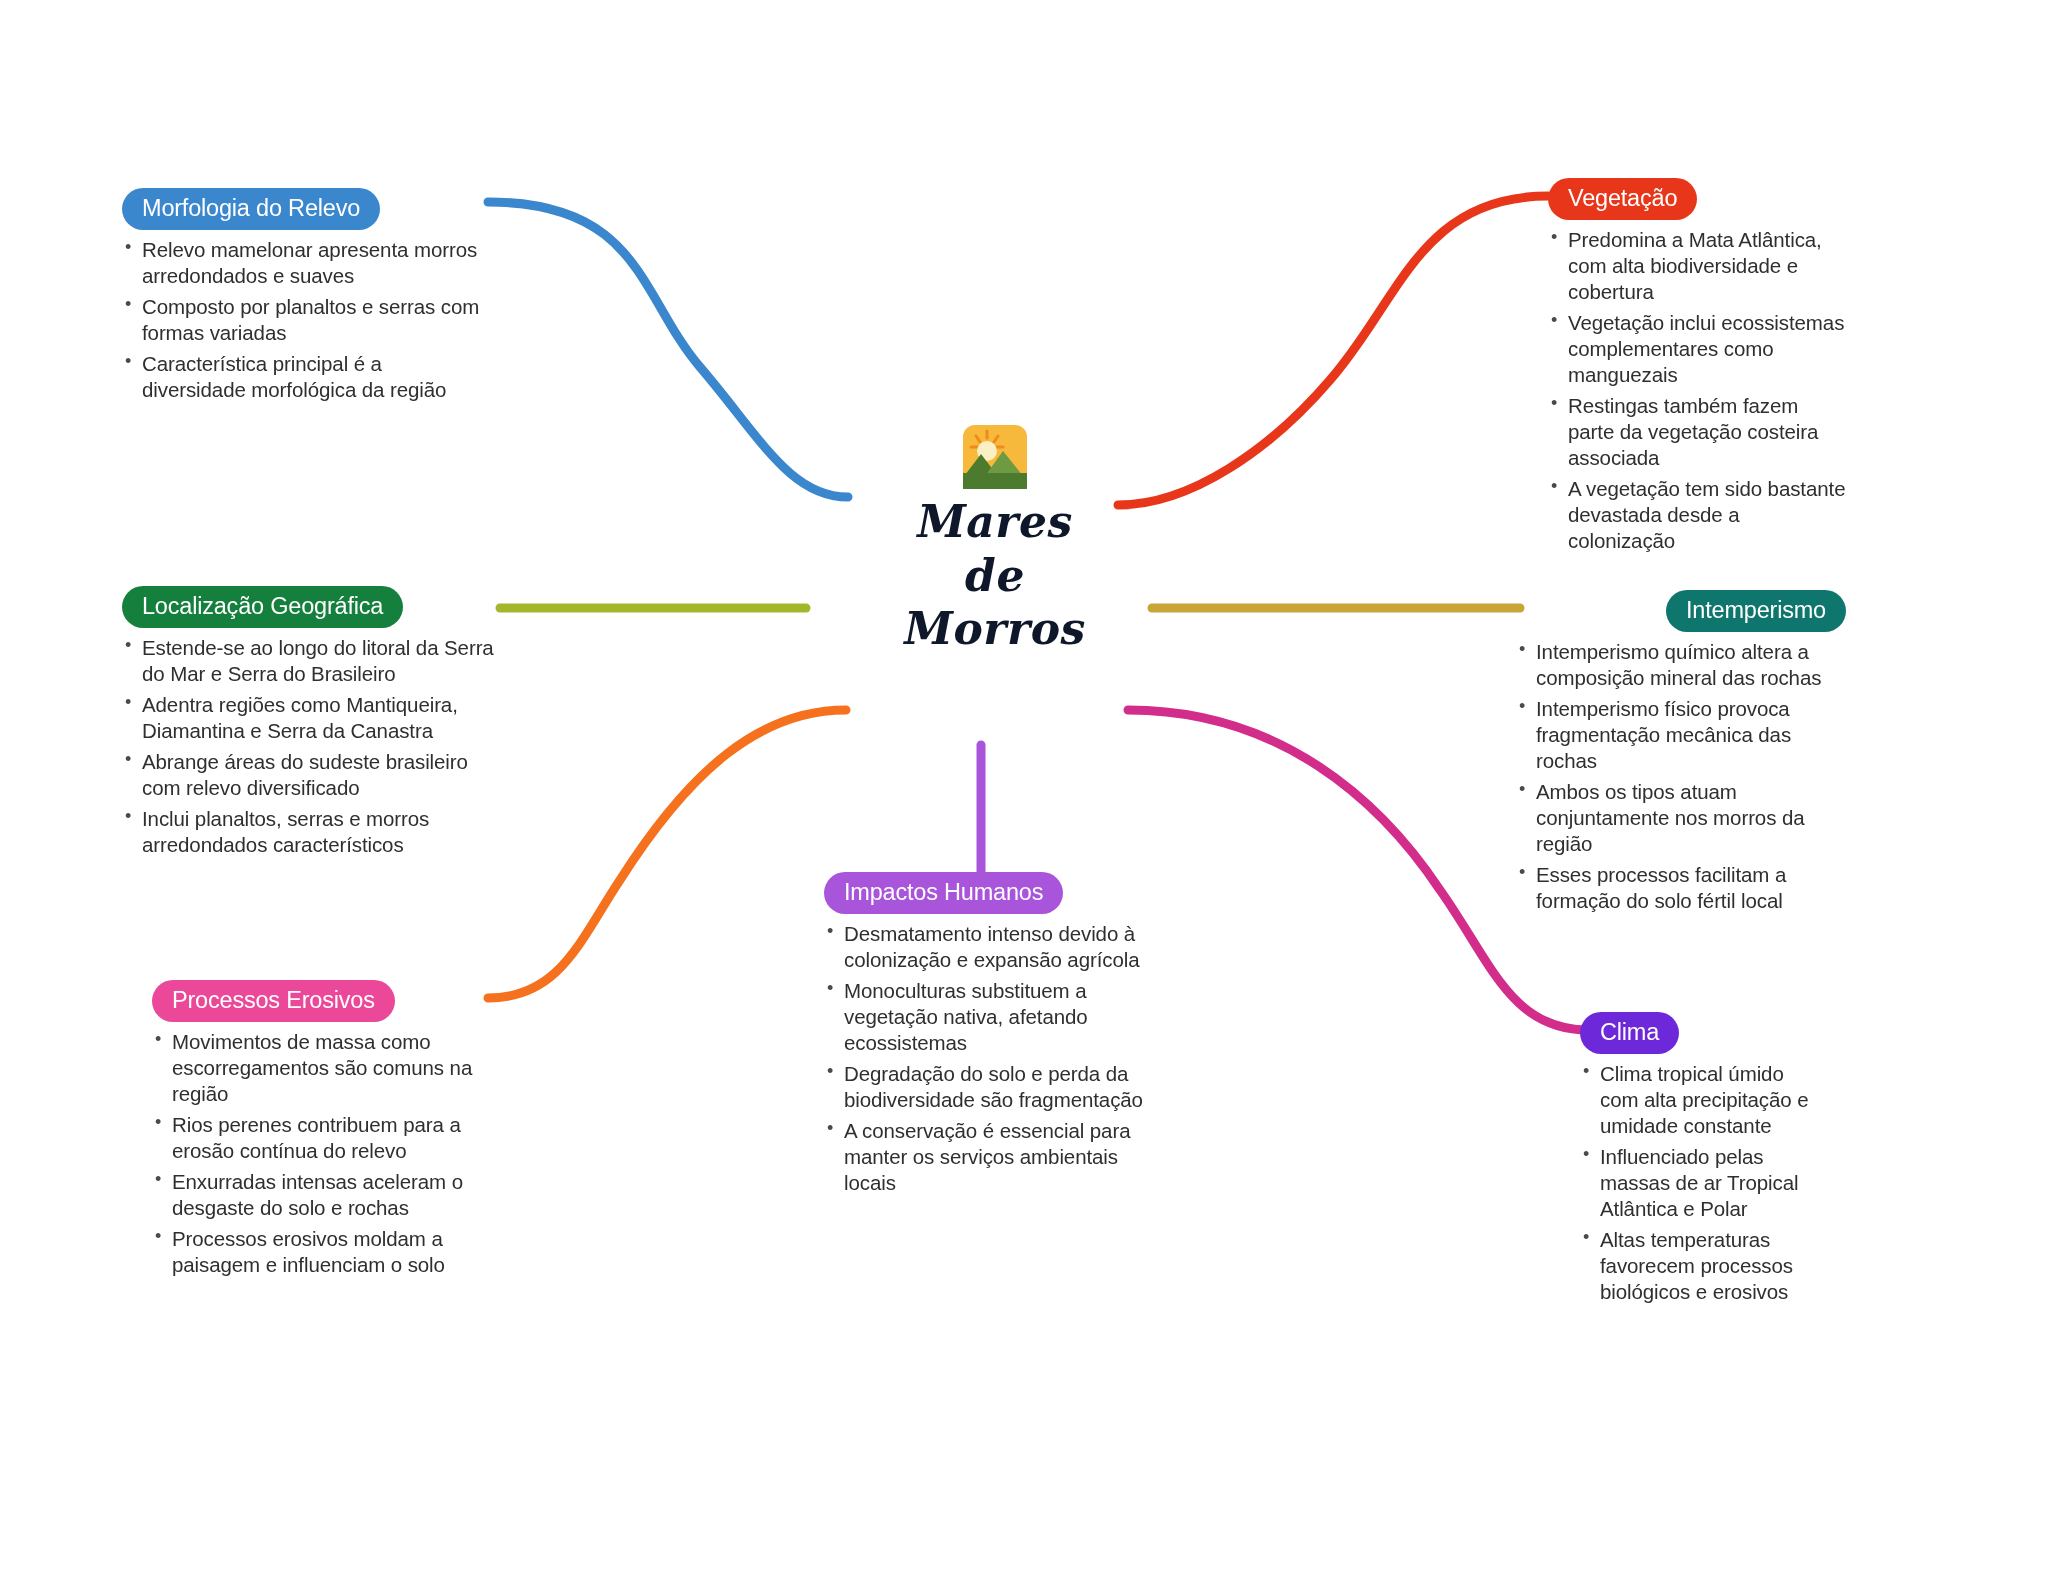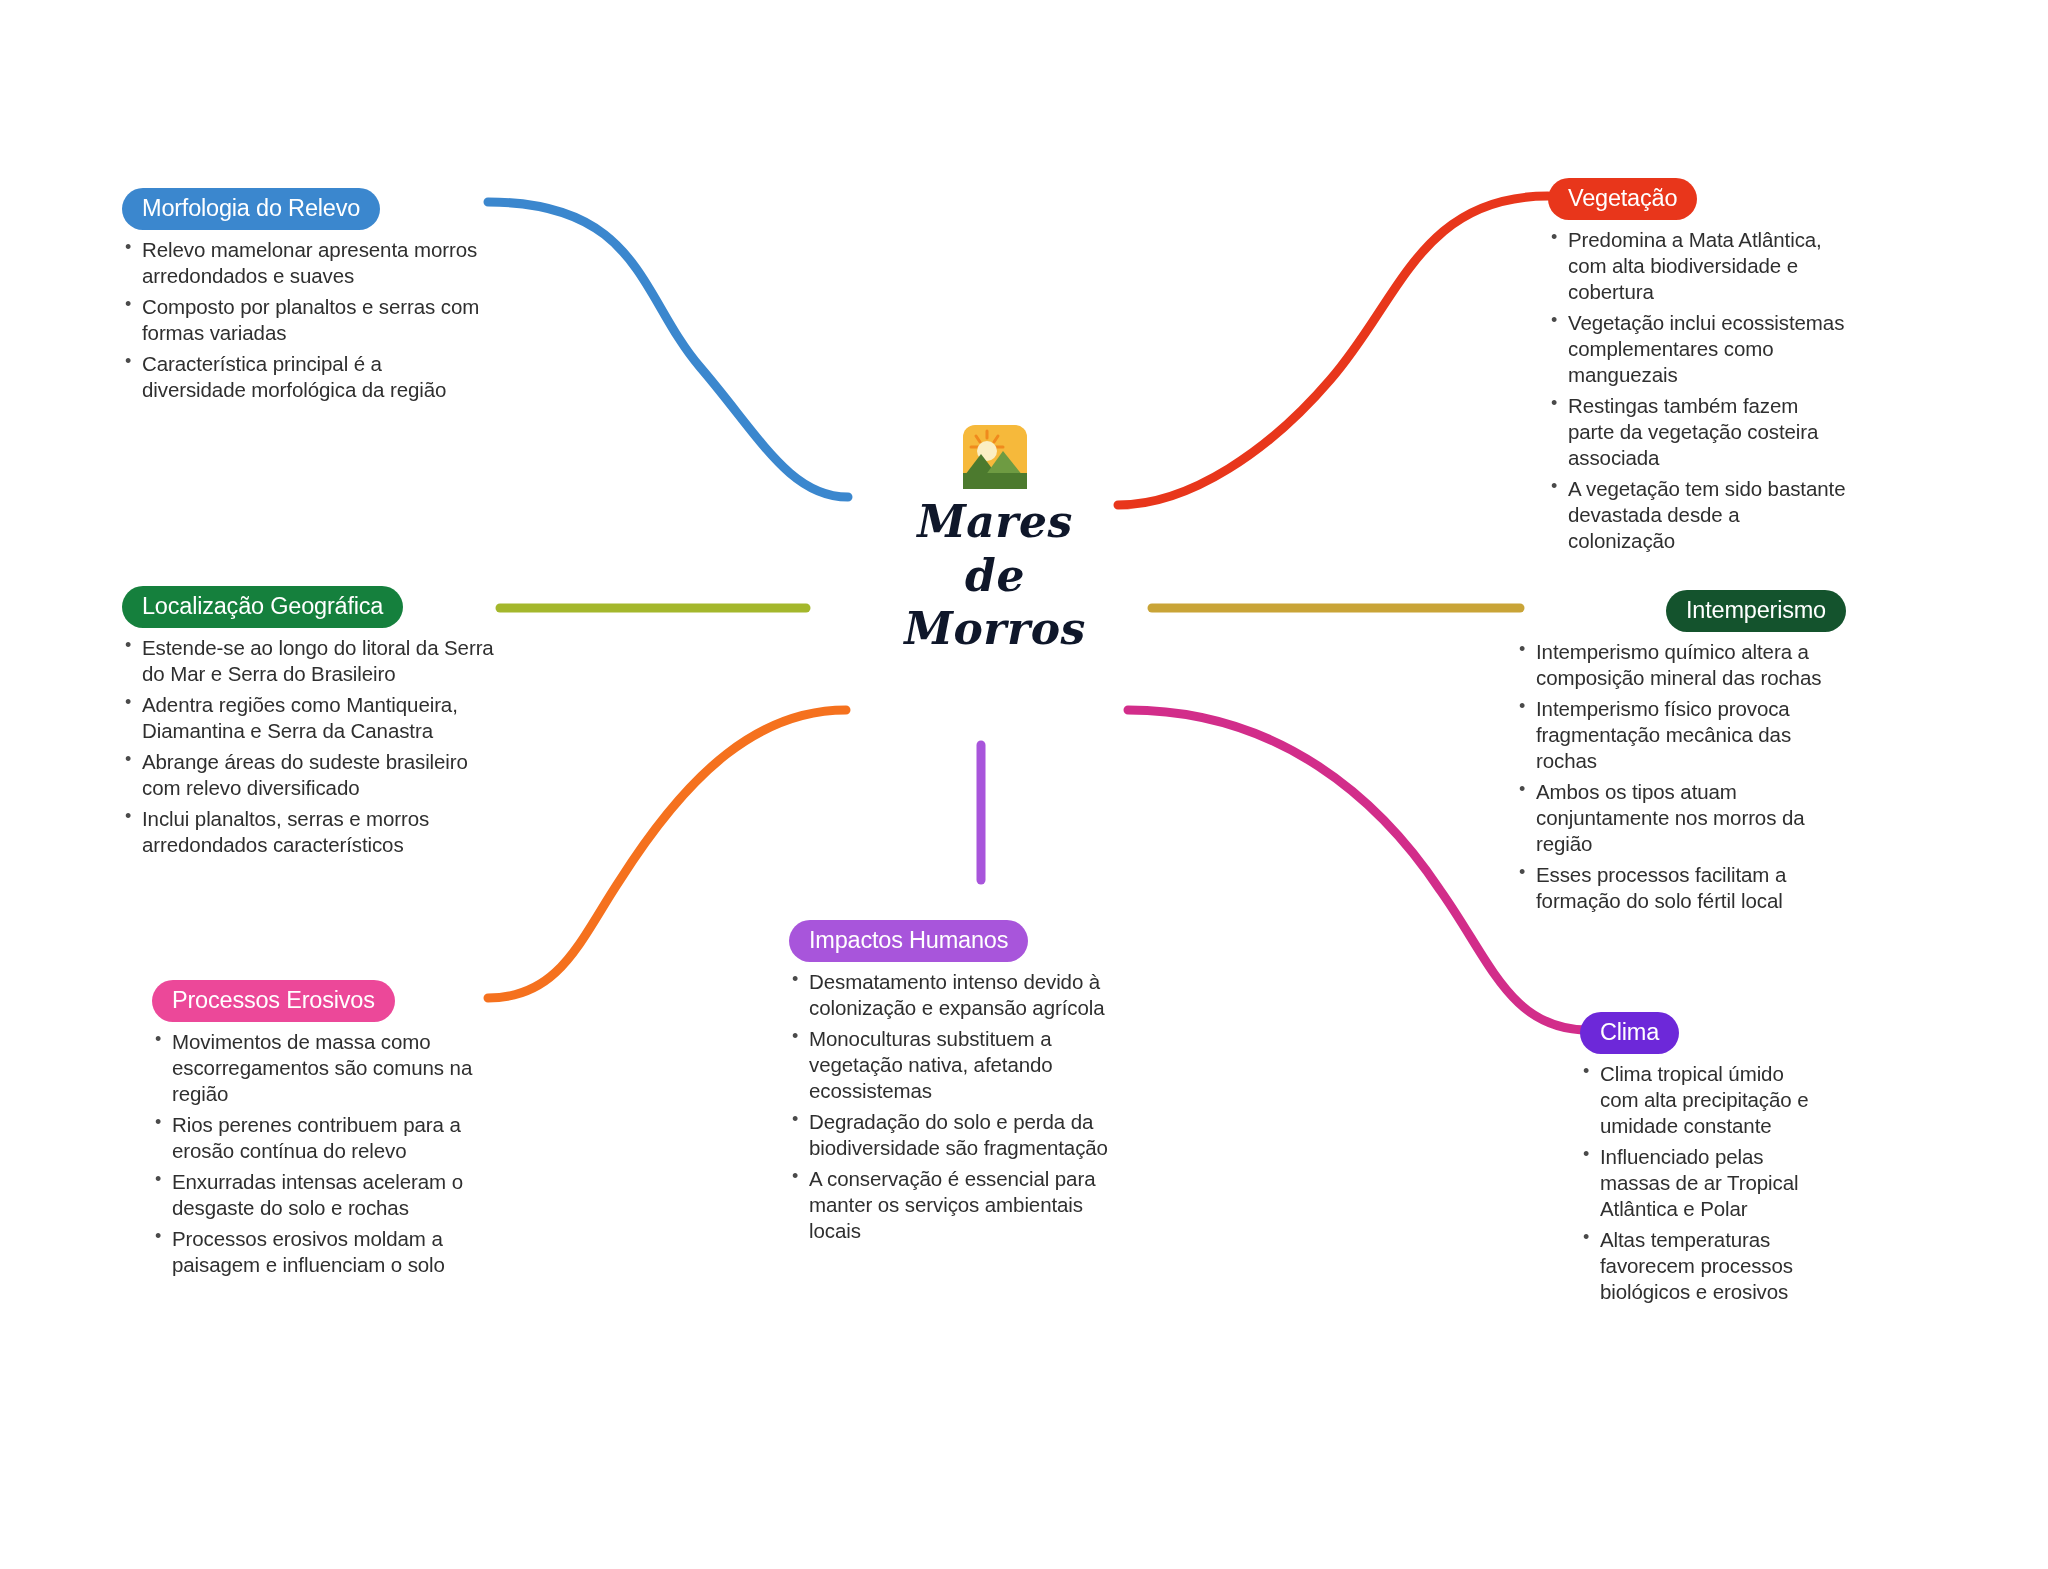--- a/index.html
+++ b/index.html
@@ -93,21 +93,21 @@
     color: #4a4a4a;
     font-size: 18px;
   }
 
   
   #b-morfologia       { left: 122px;  top: 188px;  width: 360px; }
   #b-vegetacao        { left: 1548px; top: 178px;  width: 300px; }
   #b-localizacao      { left: 122px;  top: 586px;  width: 380px; }
   #b-intemperismo     { left: 1516px; top: 590px;  width: 330px; }
   #b-erosivos         { left: 152px;  top: 980px;  width: 340px; }
-  #b-impactos         { left: 789px;  top: 872px;  width: 340px; margin-top: 48px; }
+  #b-impactos         { left: 824px;  top: 872px;  width: 340px; }
   #b-clima            { left: 1580px; top: 1012px; width: 235px; }
 </style>
 </head>
 <body>
 
 <div id="canvas">
 
   <svg id="connectors" viewBox="0 0 2048 1569" xmlns="http://www.w3.org/2000/svg">
 
     <path d="M 488 205 C 640 205 640 300 700 370 C 760 440 790 500 848 500" fill="none" stroke="#3B87CE" stroke-width="9" stroke-linecap="round" transform="translate(0,-3)"></path>
@@ -175,21 +175,21 @@
     <ul class="bullets">
       <li>Estende-se ao longo do litoral da Serra do Mar e Serra do Brasileiro</li>
       <li>Adentra regiões como Mantiqueira, Diamantina e Serra da Canastra</li>
       <li>Abrange áreas do sudeste brasileiro com relevo diversificado</li>
       <li>Inclui planaltos, serras e morros arredondados característicos</li>
     </ul>
   </div>
 
   <div class="branch" id="b-intemperismo">
     <div class="pill-row right">
-      <span class="pill" style="background:#14532d">Intemperismo</span>
+      <span class="pill" style="background:#0f766e">Intemperismo</span>
     </div>
     <ul class="bullets">
       <li>Intemperismo químico altera a composição mineral das rochas</li>
       <li>Intemperismo físico provoca fragmentação mecânica das rochas</li>
       <li>Ambos os tipos atuam conjuntamente nos morros da região</li>
       <li>Esses processos facilitam a formação do solo fértil local</li>
     </ul>
   </div>
 
   <div class="branch" id="b-erosivos">

